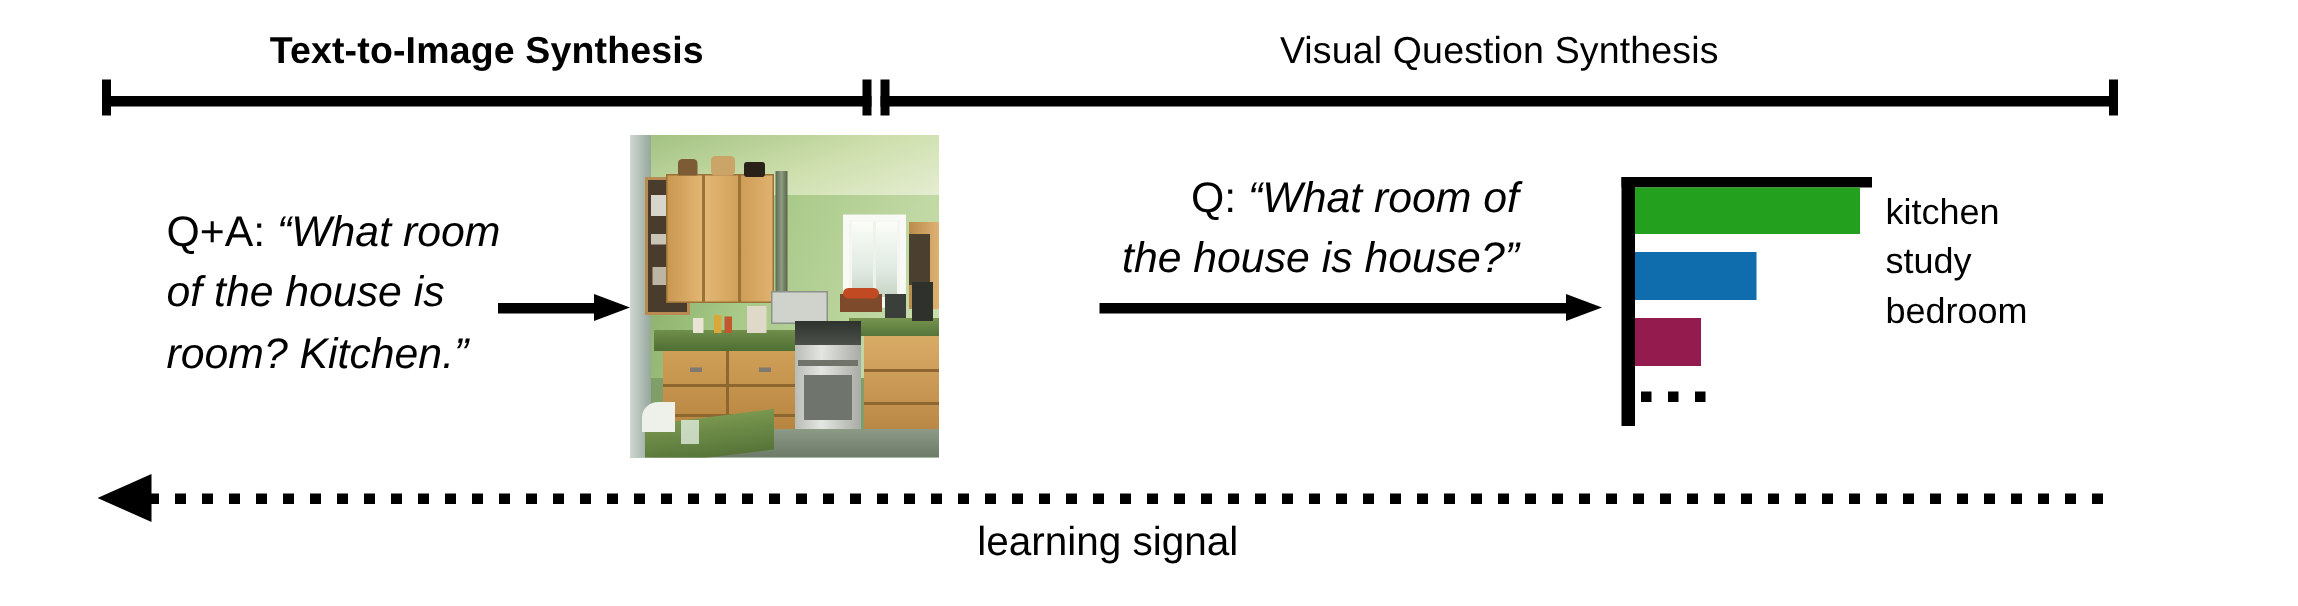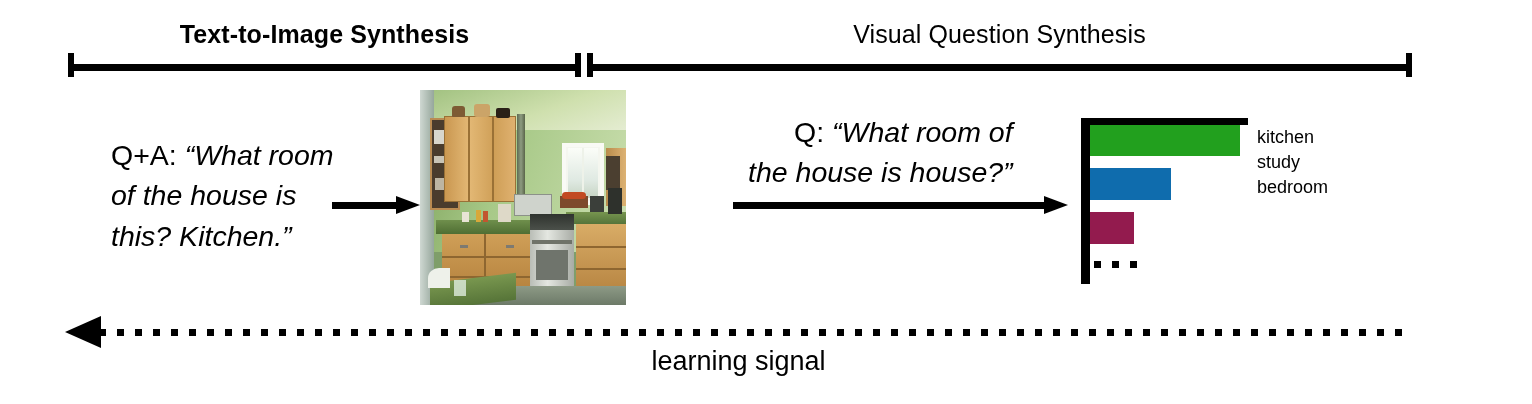--- a/index.html
+++ b/index.html
@@ -128,21 +128,21 @@
     gap: 11px;
   }
   .chart .ellipsis-dots i {
     display: block;
     width: 7px;
     height: 7px;
     background: #000;
   }
   .bar-labels {
     position: absolute;
-    font-size: 18px;
+    font-size: 24px;
     line-height: 1.38;
     white-space: nowrap;
     color: #000;
   }
 
   
   .feedback {
     position: absolute;
   }
   .feedback .dots {
@@ -190,21 +190,21 @@
     <div class="cap right"></div>
   </div>
   <div class="bracket-label" style="left:587px; top:22px; width:825px;">Visual Question Synthesis</div>
 
   <div class="qa-block" style="left:78px; top:135px;margin-left:33px;">
     <div>
       <span class="qa-prefix">Q+A:</span>
       <span class="qa-quote">“What room</span>
     </div>
     <div class="qa-quote">of the house is</div>
-    <div class="qa-quote">this? Kitchen.”</div>
+    <div class="qa-quote">room? Kitchen.”</div>
   </div>
 
   <div class="arrow" style="left:332px; top:196px; width:88px;">
     <div class="shaft" style="width:66px;"></div>
     <div class="head"></div>
   </div>
 
   <div class="photo" style="left:420px; top:90px; width:206px; height:215px;">
 
     <div class="layer" style="left:0; top:0; width:206px; height:46px; background:linear-gradient(160deg,#9fc07e,#cfe0ae 55%,#e7eed6);"></div>

